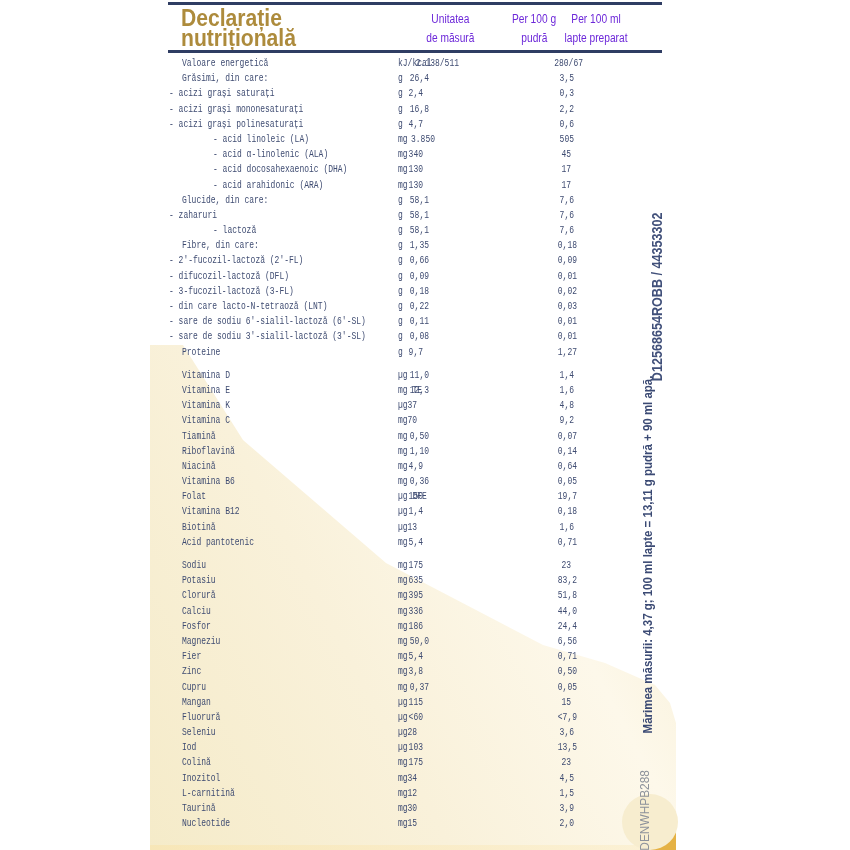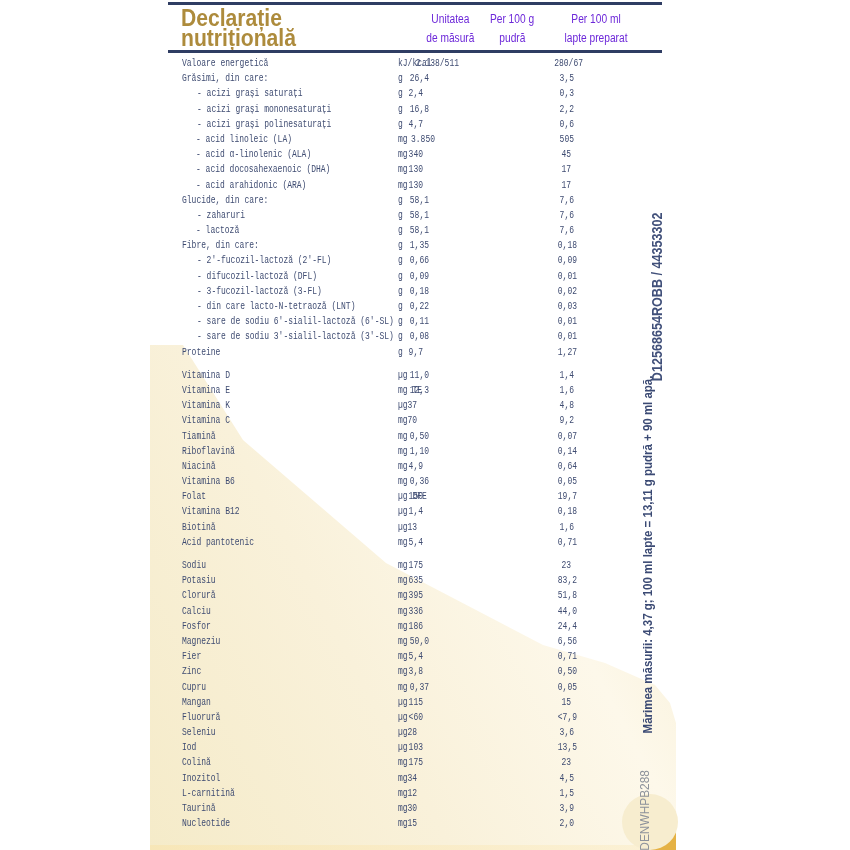--- a/index.html
+++ b/index.html
@@ -19,31 +19,31 @@
   
   .rule{position:absolute;left:168px;width:494px;height:3px;background:#2f3d63;}
   #rule-top{top:2px;}
   #rule-header{top:50px;}
   #title{position:absolute;left:181px;top:8px;font-size:24px;font-weight:bold;color:#ad8b3c;line-height:20px;}
   #title .cx{transform:scaleX(.88);}
   .colhead{position:absolute;top:10px;font-size:12px;line-height:19px;color:#6d28d9;text-align:center;}
   .colhead div{white-space:nowrap;}
   .colhead .cx{transform:scaleX(.85);transform-origin:50% 50%;}
   #col-unit{left:403px;width:94px;}
-  #col-g{left:470px;width:84px;}
+  #col-g{left:492px;width:84px;}
   #col-ml{left:546px;width:100px;}
   
   #rows{position:absolute;left:165px;top:56px;width:497px;}
   .section{position:relative;}
   .section + .section{margin-top:8px;}
   .row{position:relative;height:15.2px;line-height:15.4px;font-size:10px;white-space:nowrap;font-family:Liberation Mono, monospace;}
   .cell{position:absolute;top:0;}
   .lbl.ind0{left:17px;}
-  .lbl.ind1{left:32px;}
-  .lbl.ind2{left:31px;}
+  .lbl.ind1{left:4px;}
+  .lbl.ind2{left:48px;}
   .unit{left:233px;}
   .v1{left:240px;width:105px;text-align:left;}
   .v2{left:355px;width:90px;text-align:center;}
   .cx{display:inline-block;transform:scaleX(.8);transform-origin:0 50%;}
   .cr{transform-origin:100% 50%;}
   
   .vtext{position:absolute;writing-mode:vertical-rl;white-space:nowrap;}
   #code-top{left:649px;top:203px;font-size:14px;font-weight:bold;color:#41507a;transform:rotate(180deg) scaleY(.9);}
   #measure-note{left:640px;top:344px;font-size:13.5px;font-weight:bold;color:#3b4a74;transform:rotate(180deg) scaleY(.85);}
   #code-bottom{left:638px;top:768px;font-size:12.5px;color:#8d929b;transform:rotate(180deg) scaleY(.95);}

